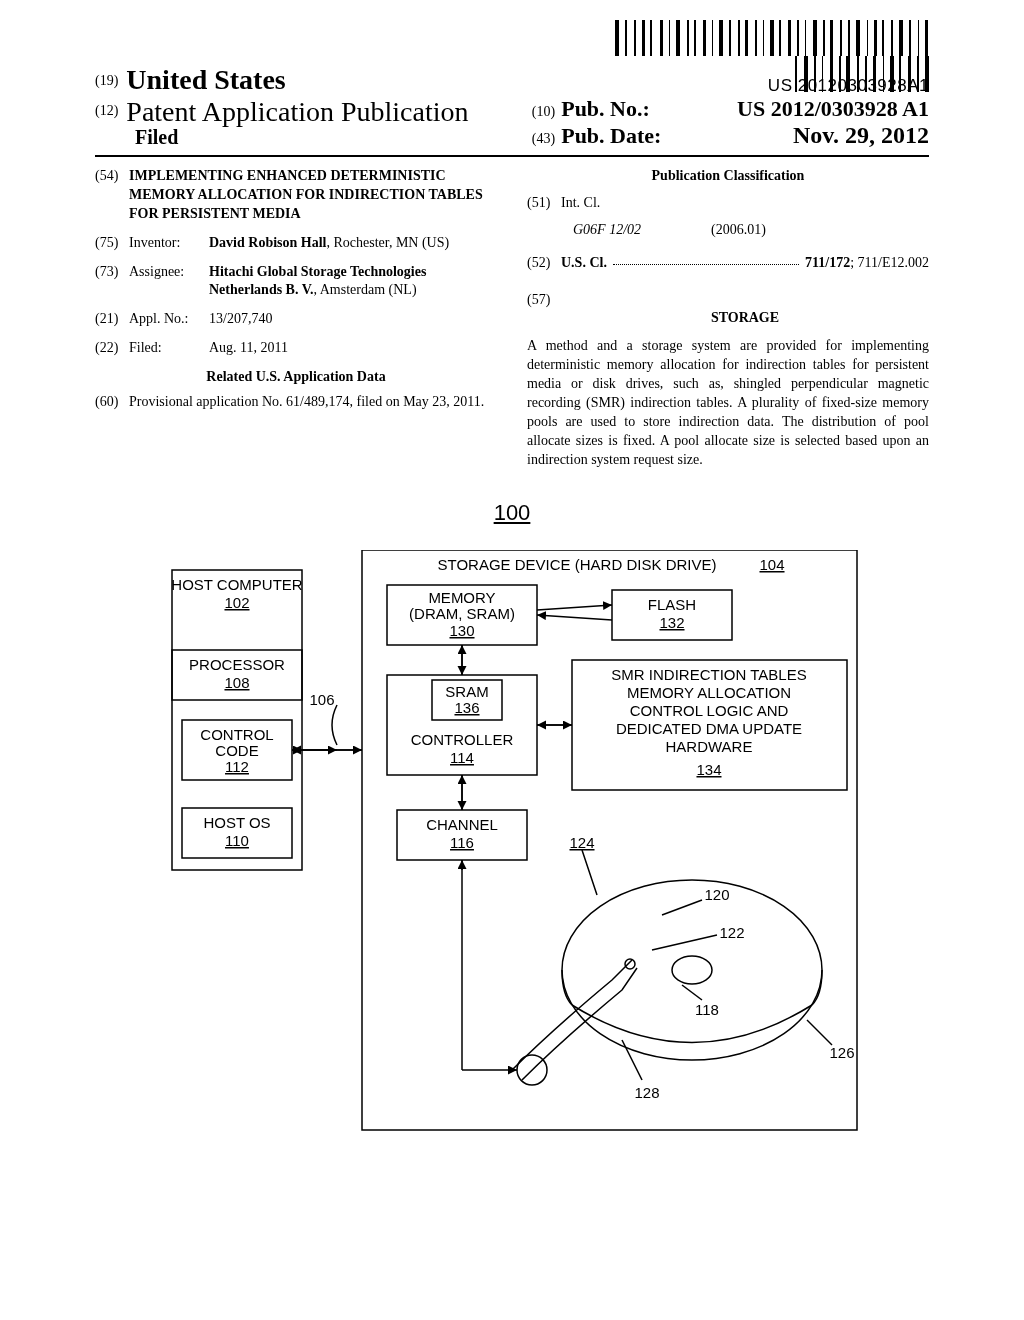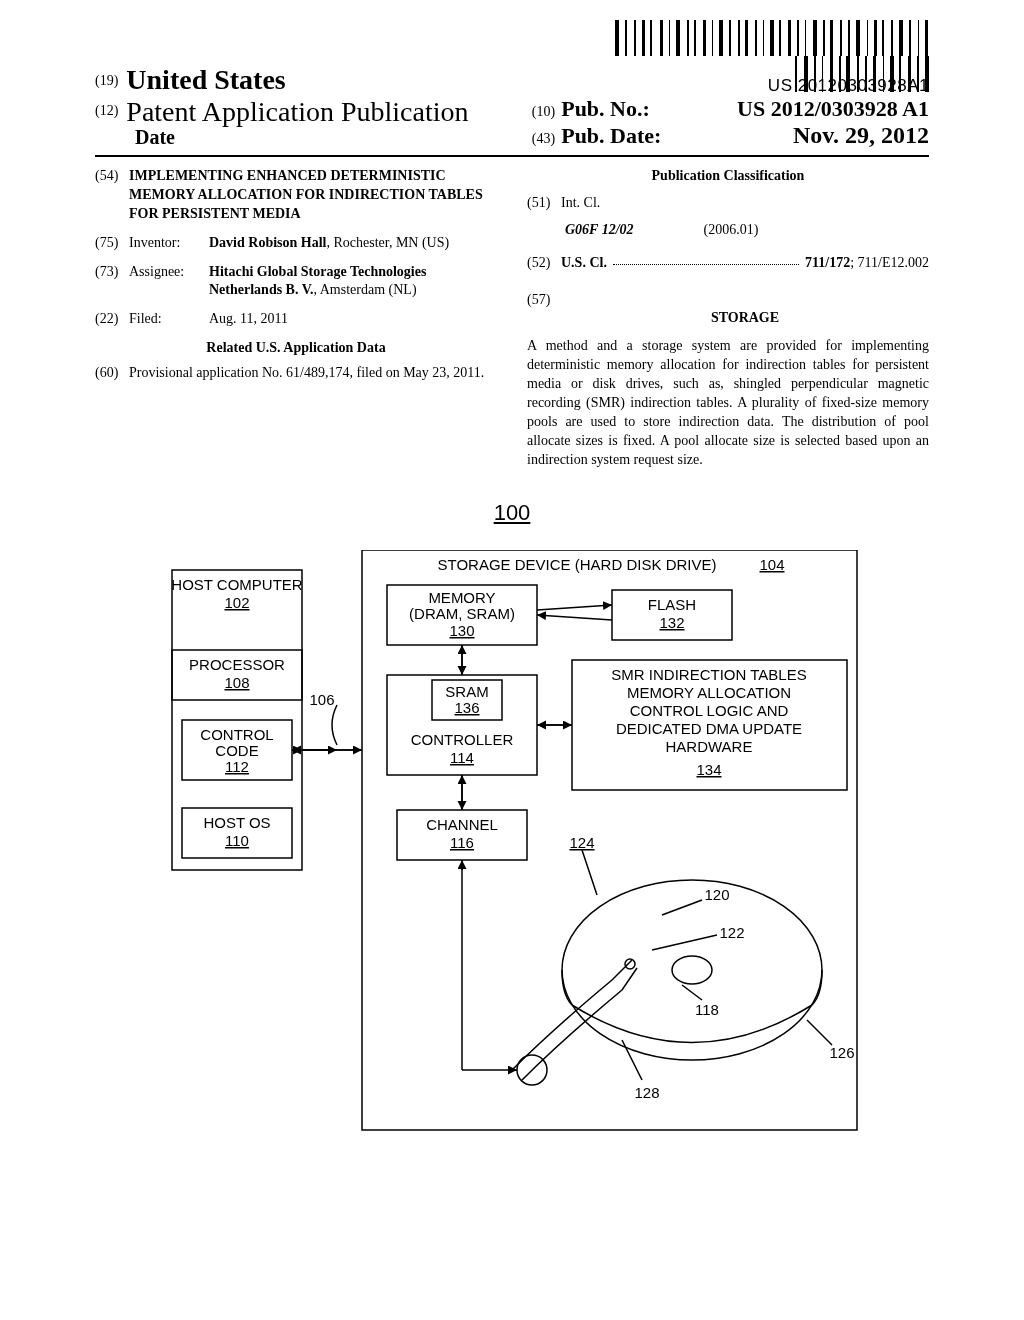--- a/index.html
+++ b/index.html
@@ -137,22 +137,22 @@
   .pub-class-heading {
     text-align: center;
     font-weight: bold;
     margin-bottom: 8px;
   }
   .intcl-line {
     display: flex;
   }
   .intcl-code {
     font-style: italic;
-    font-weight: bold;
-    margin-left: 4px;
+    font-weight: normal;
+    margin-left: 12px;
   }
   .intcl-year {
     margin-left: 70px;
   }
   .uscl-line {
     display: flex;
   }
   .uscl-label { font-weight: bold; }
   .uscl-dots {
     flex: 1;
@@ -267,21 +267,21 @@
     <div>
       <span class="code19">(19)</span>
       <span class="country">United States</span>
     </div>
     <div class="two-col-header">
       <div class="left-header">
         <div>
           <span class="code12">(12)</span>
           <span class="pub-title">Patent Application Publication</span>
         </div>
-        <div class="author-name">Date</div>
+        <div class="author-name">Filed</div>
       </div>
       <div class="right-header">
         <div class="row">
           <span class="code">(10)</span>
           <span class="label">Pub. No.:</span>
           <span class="value" style="font-size:22px">US 2012/0303928 A1</span>
         </div>
         <div class="row">
           <span class="code">(43)</span>
           <span class="label">Pub. Date:</span>
@@ -305,20 +305,25 @@
         <div class="content">
           <span class="bold">David Robison Hall</span><span>, Rochester, MN (US)</span>
         </div>
       </div>
       <div class="field">
         <div class="code">(73)</div>
         <div class="label">Assignee:</div>
         <div class="content">
           <span class="bold">Hitachi Global Storage Technologies Netherlands B. V.</span><span>, Amsterdam (NL)</span>
         </div>
+      </div>
+      <div class="field">
+        <div class="code">(21)</div>
+        <div class="label">Appl. No.:</div>
+        <div class="content bold">13/207,740</div>
       </div>
       <div class="field">
         <div class="code">(22)</div>
         <div class="label">Filed:</div>
         <div class="content bold">Aug. 11, 2011</div>
       </div>
       <div class="related-heading">Related U.S. Application Data</div>
       <div class="field">
         <div class="code">(60)</div>
         <div class="content">Provisional application No. 61/489,174, filed on May 23, 2011.</div>

